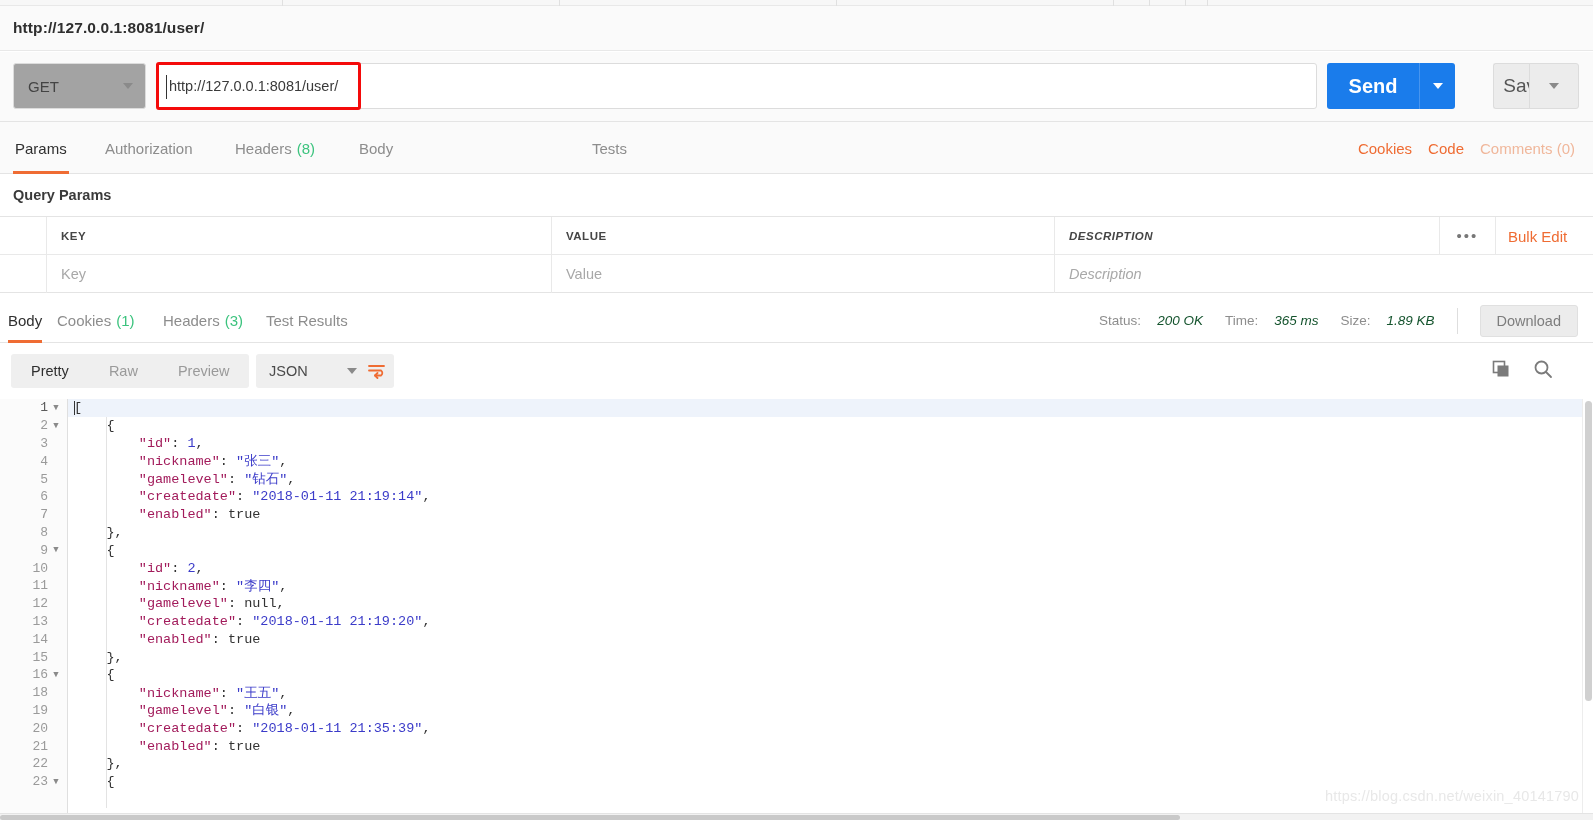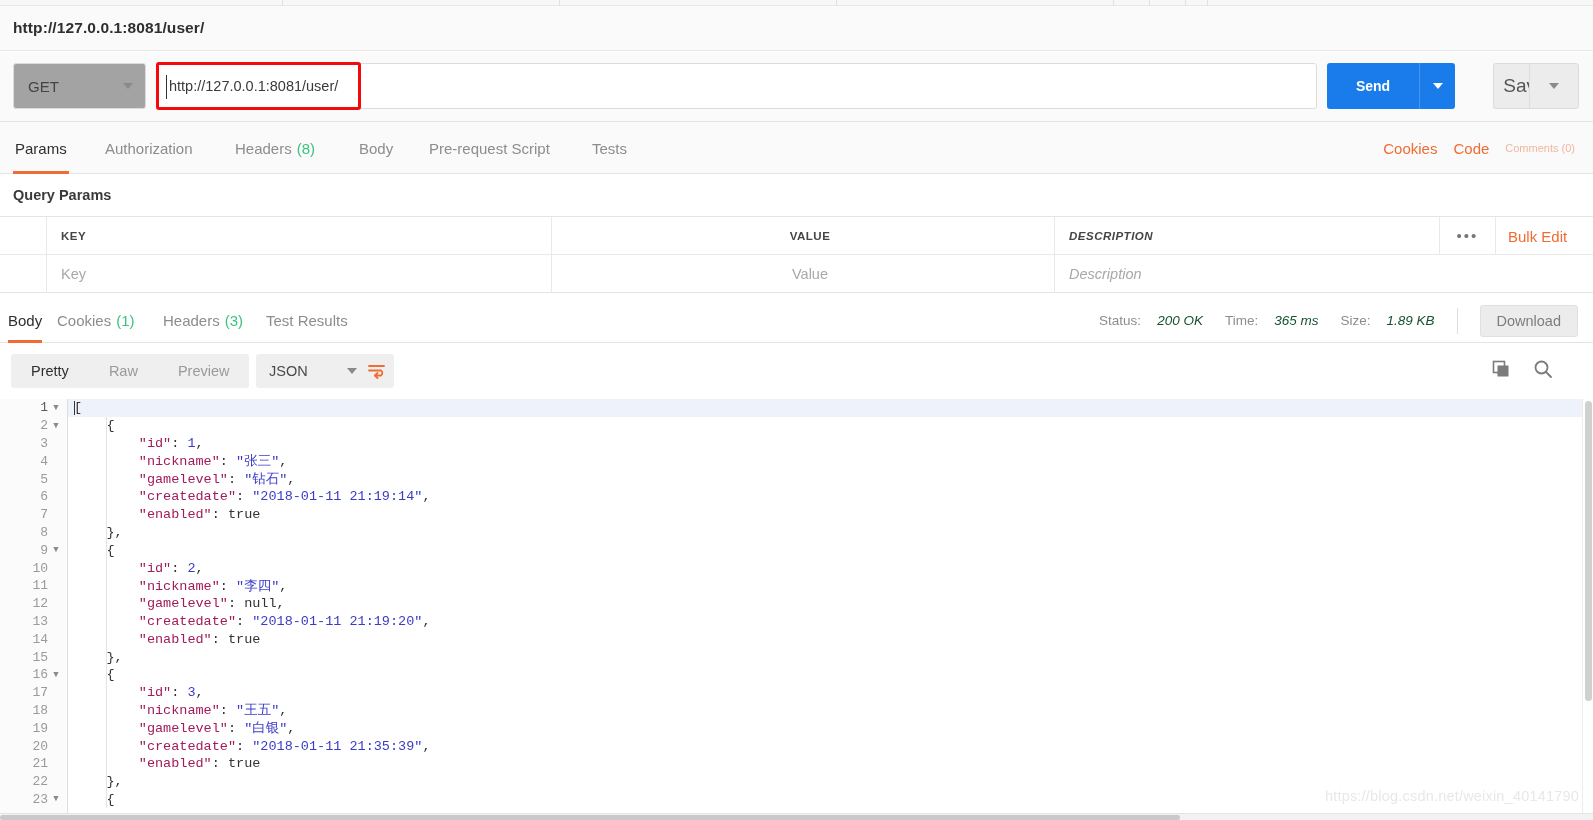--- a/index.html
+++ b/index.html
@@ -55,21 +55,21 @@
   .url-caret-line {
     position: absolute; left: 8px; top: 11px; width: 1px; height: 24px; background: #333;
   }
   
   .red-box {
     position: absolute; left: 156px; top: 62px; width: 205px; height: 48px;
     border: 3px solid #f40a0a; border-radius: 3px; pointer-events: none;
   }
   .send-btn {
     position: absolute; left: 1327px; top: 11px; height: 46px; width: 92px;
-    background: #1a7ceb; color: #fff; font-size: 14px; font-weight: bold;
+    background: #1a7ceb; color: #fff; font-size: 20px; font-weight: bold;
     display: flex; align-items: center; justify-content: center;
     border-radius: 3px 0 0 3px; cursor: pointer;
   }
   .send-caret {
     position: absolute; left: 1419px; top: 11px; height: 46px; width: 36px;
     background: #1a7ceb; border-left: 1px solid #4795ef; border-radius: 0 3px 3px 0;
     display: flex; align-items: center; justify-content: center; cursor: pointer;
   }
   .send-caret .caret { border-top-color: #fff; }
   .save-btn {
@@ -97,41 +97,41 @@
   .tab.active::after {
     content: ""; position: absolute; left: 0; right: 0; bottom: 0;
     height: 3px; background: #ef6c33;
   }
   .tab .cnt { color: #3cc37e; margin-left: 5px; }
   .right-links {
     position: absolute; right: 18px; top: 0; height: 52px;
     display: flex; align-items: center; gap: 16px;
   }
   .link-orange { font-size: 15px; color: #ef6c33; cursor: pointer; }
-  .link-muted { font-size: 11px; color: #f0b79b; cursor: default; }
+  .link-muted { font-size: 15px; color: #f0b79b; cursor: default; }
 
   
   .qp-title {
     position: absolute; top: 174px; left: 13px; font-size: 14.5px;
     font-weight: bold; color: #3a3a3a; line-height: 42px;
   }
   .params-table {
     position: absolute; top: 216px; left: 0; width: 1593px; height: 76px;
     border-top: 1px solid #e4e4e4;
   }
   .pt-row { position: absolute; left: 0; width: 1593px; height: 38px; }
   .pt-row.header { top: 0; border-bottom: 1px solid #e9e9e9; }
   .pt-row.input { top: 38px; border-bottom: 1px solid #e4e4e4; }
   .pt-cell {
     position: absolute; top: 0; height: 38px; display: flex; align-items: center;
     padding-left: 14px; border-left: 1px solid #e9e9e9;
   }
   .pt-cell.chk { left: 0; width: 46px; padding: 0; border-left: none; }
   .pt-cell.k { left: 46px; width: 505px; }
-  .pt-cell.v { left: 551px; width: 503px; justify-content: center; }
+  .pt-cell.v { left: 551px; width: 503px; }
   .pt-cell.d { left: 1054px; width: 385px; font-style: italic; }
   .pt-head-txt { font-size: 11.5px; font-weight: bold; color: #454545; letter-spacing: .5px; }
   .pt-ph { font-size: 14.5px; color: #a8a8a8; }
   .dots-cell {
     position: absolute; left: 1439px; top: 0; height: 38px; width: 56px;
     display: flex; align-items: center; justify-content: center;
     border-left: 1px solid #e9e9e9; cursor: pointer;
   }
   .dots { letter-spacing: 2px; color: #777; font-size: 15px; line-height: 10px; }
   .bulk-cell {
@@ -298,23 +298,20 @@
     </div>
     <div class="tab" style="left:103px;">
       <span>Authorization</span>
     </div>
     <div class="tab" style="left:233px;">
       <span>Headers</span>
       <span class="cnt">(8)</span>
     </div>
     <div class="tab" style="left:357px;">
       <span>Body</span>
-    </div>
-    <div class="tab" style="left:427px;">
-      <span>Pre-request Script</span>
     </div>
     <div class="tab" style="left:590px;">
       <span>Tests</span>
     </div>
     <div class="right-links">
       <span class="link-orange">Cookies</span>
       <span class="link-orange">Code</span>
       <span class="link-muted">Comments (0)</span>
     </div>
   </div>
@@ -483,24 +480,20 @@
         <div class="ln">
           <span class="num">15</span>
           <span class="txt">    <span class="p">},</span></span>
         </div>
         <div class="ln">
           <span class="num">16</span>
           <span class="fold">▼</span>
           <span class="txt">    <span class="p">{</span></span>
         </div>
         <div class="ln">
-          <span class="num">17</span>
-          <span class="txt">        <span class="k">"id"</span><span class="p">: </span><span class="n">3</span><span class="p">,</span></span>
-        </div>
-        <div class="ln">
           <span class="num">18</span>
           <span class="txt">        <span class="k">"nickname"</span><span class="p">: </span><span class="s">"王五"</span><span class="p">,</span></span>
         </div>
         <div class="ln">
           <span class="num">19</span>
           <span class="txt">        <span class="k">"gamelevel"</span><span class="p">: </span><span class="s">"白银"</span><span class="p">,</span></span>
         </div>
         <div class="ln">
           <span class="num">20</span>
           <span class="txt">        <span class="k">"createdate"</span><span class="p">: </span><span class="s">"2018-01-11 21:35:39"</span><span class="p">,</span></span>

